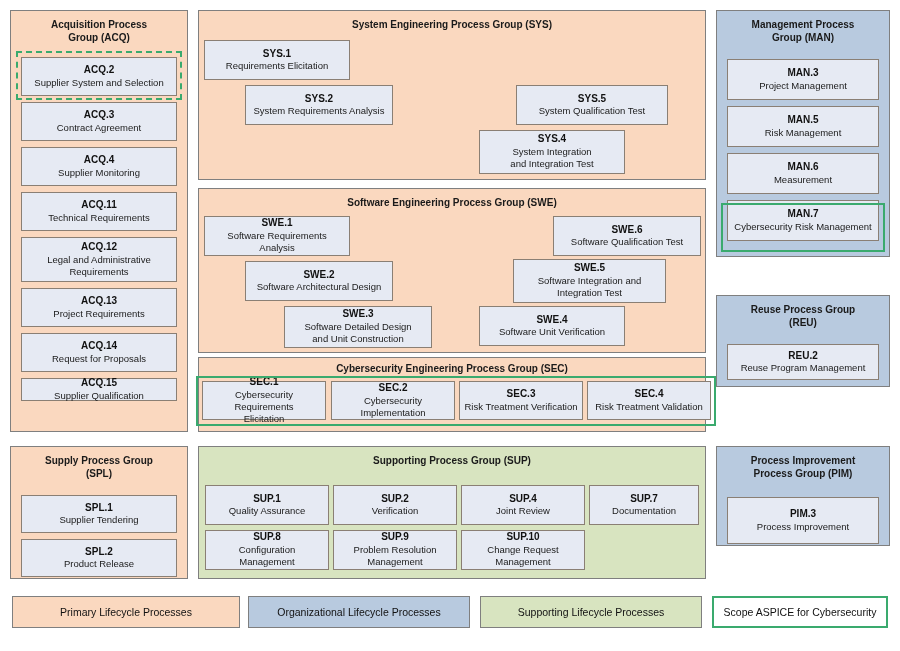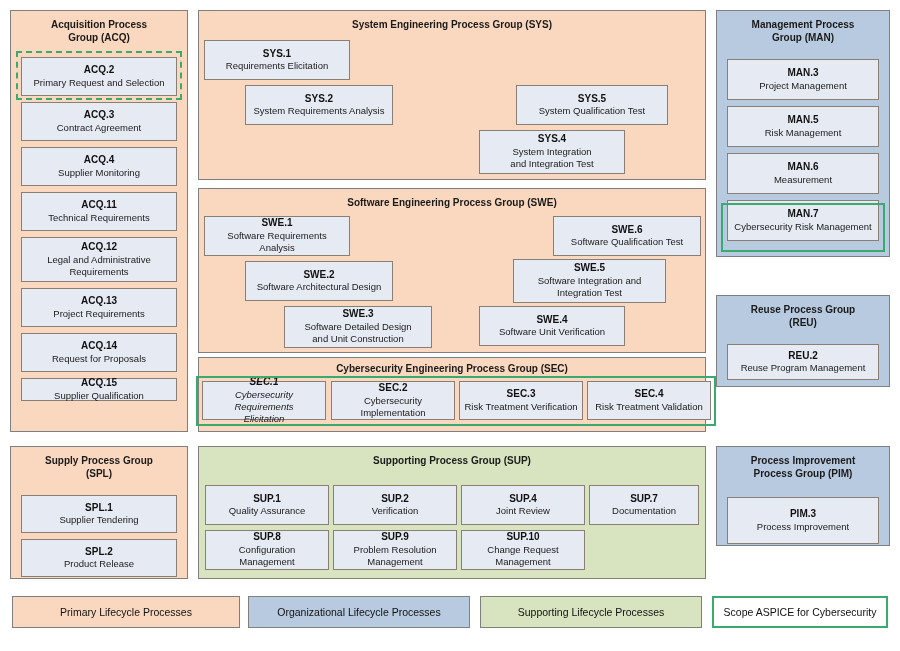--- a/index.html
+++ b/index.html
@@ -107,21 +107,21 @@
 <body>
 
 <div id="canvas">
 
   <div class="panel c-primary" style="left:10px; top:10px; width:178px; height:422px;">
     <div class="panel-title">Acquisition Process
 Group (ACQ)</div>
     <div class="stack" style="top:46px;">
       <div class="pbox" style="height:39px;">
         <span class="pid">ACQ.2</span>
-        <span class="pname">Primary Request and Selection</span>
+        <span class="pname">Supplier System and Selection</span>
       </div>
       <div class="pbox" style="height:39px;">
         <span class="pid">ACQ.3</span>
         <span class="pname">Contract Agreement</span>
       </div>
       <div class="pbox" style="height:39px;">
         <span class="pid">ACQ.4</span>
         <span class="pname">Supplier Monitoring</span>
       </div>
       <div class="pbox" style="height:39px;">
@@ -197,21 +197,21 @@
 Integration Test</span>
   </div>
   <div class="pbox" style="left:479px; top:306px; width:146px; height:40px;">
     <span class="pid">SWE.4</span>
     <span class="pname">Software Unit Verification</span>
   </div>
 
   <div class="panel c-primary" style="left:198px; top:357px; width:508px; height:75px;">
     <div class="panel-title" style="padding-top:4px; padding-bottom:4px;">Cybersecurity Engineering Process Group (SEC)</div>
   </div>
-  <div class="pbox" style="left:202px; top:381px; width:124px; height:39px;font-style:italic;">
+  <div class="pbox" style="left:202px; top:381px; width:124px; height:39px;">
     <span class="pid">SEC.1</span>
     <span class="pname">Cybersecurity Requirements
 Elicitation</span>
   </div>
   <div class="pbox" style="left:331px; top:381px; width:124px; height:39px;">
     <span class="pid">SEC.2</span>
     <span class="pname">Cybersecurity
 Implementation</span>
   </div>
   <div class="pbox" style="left:459px; top:381px; width:124px; height:39px;">

